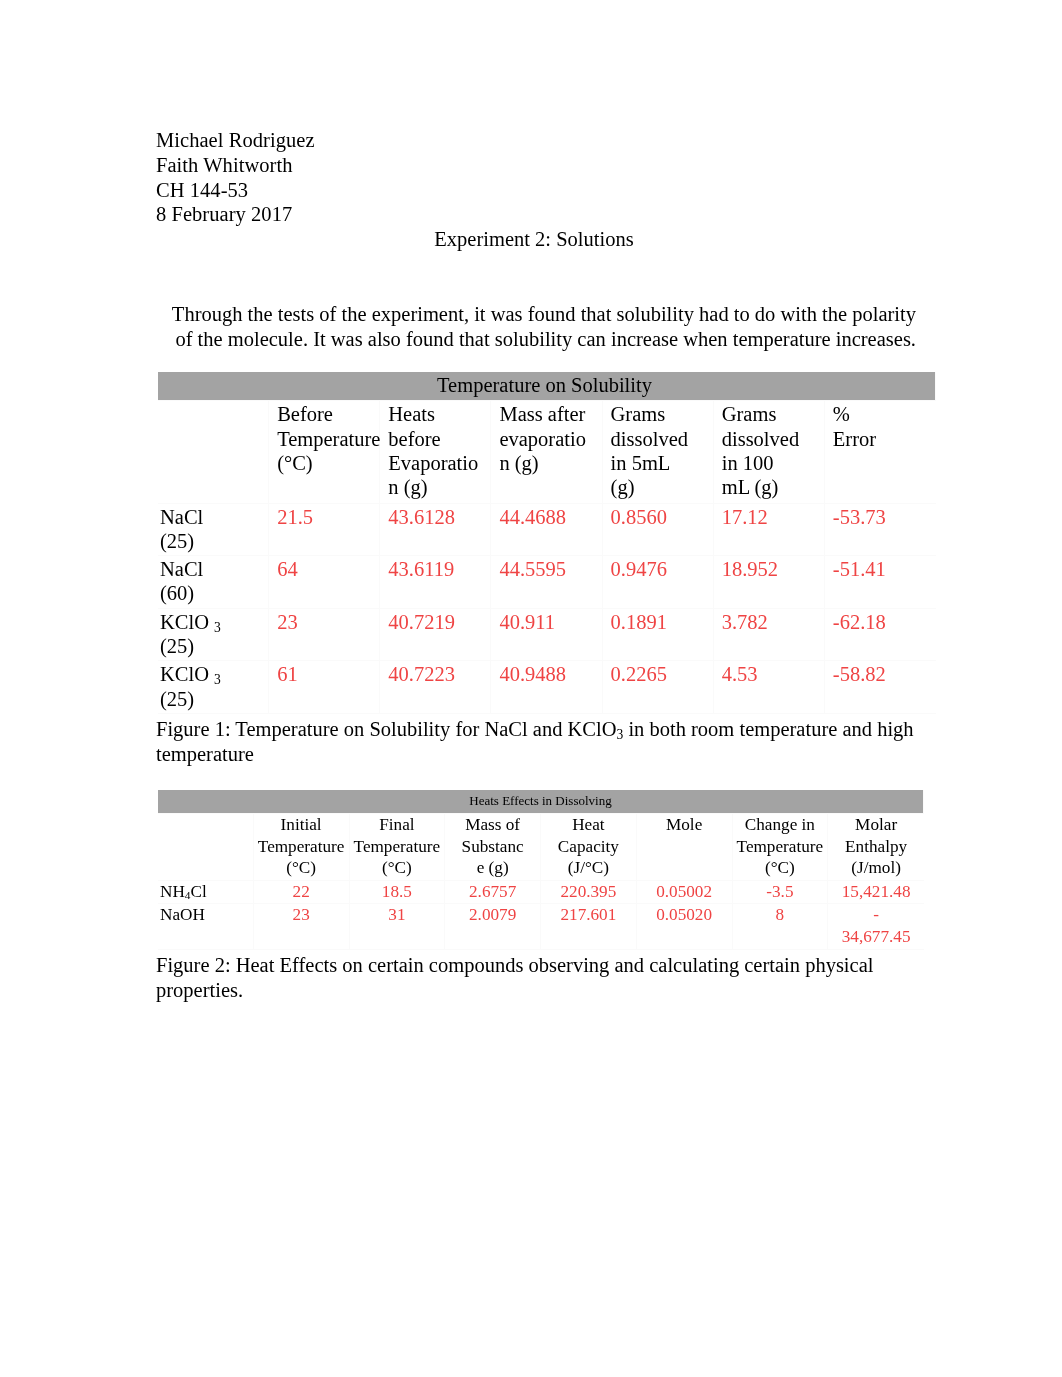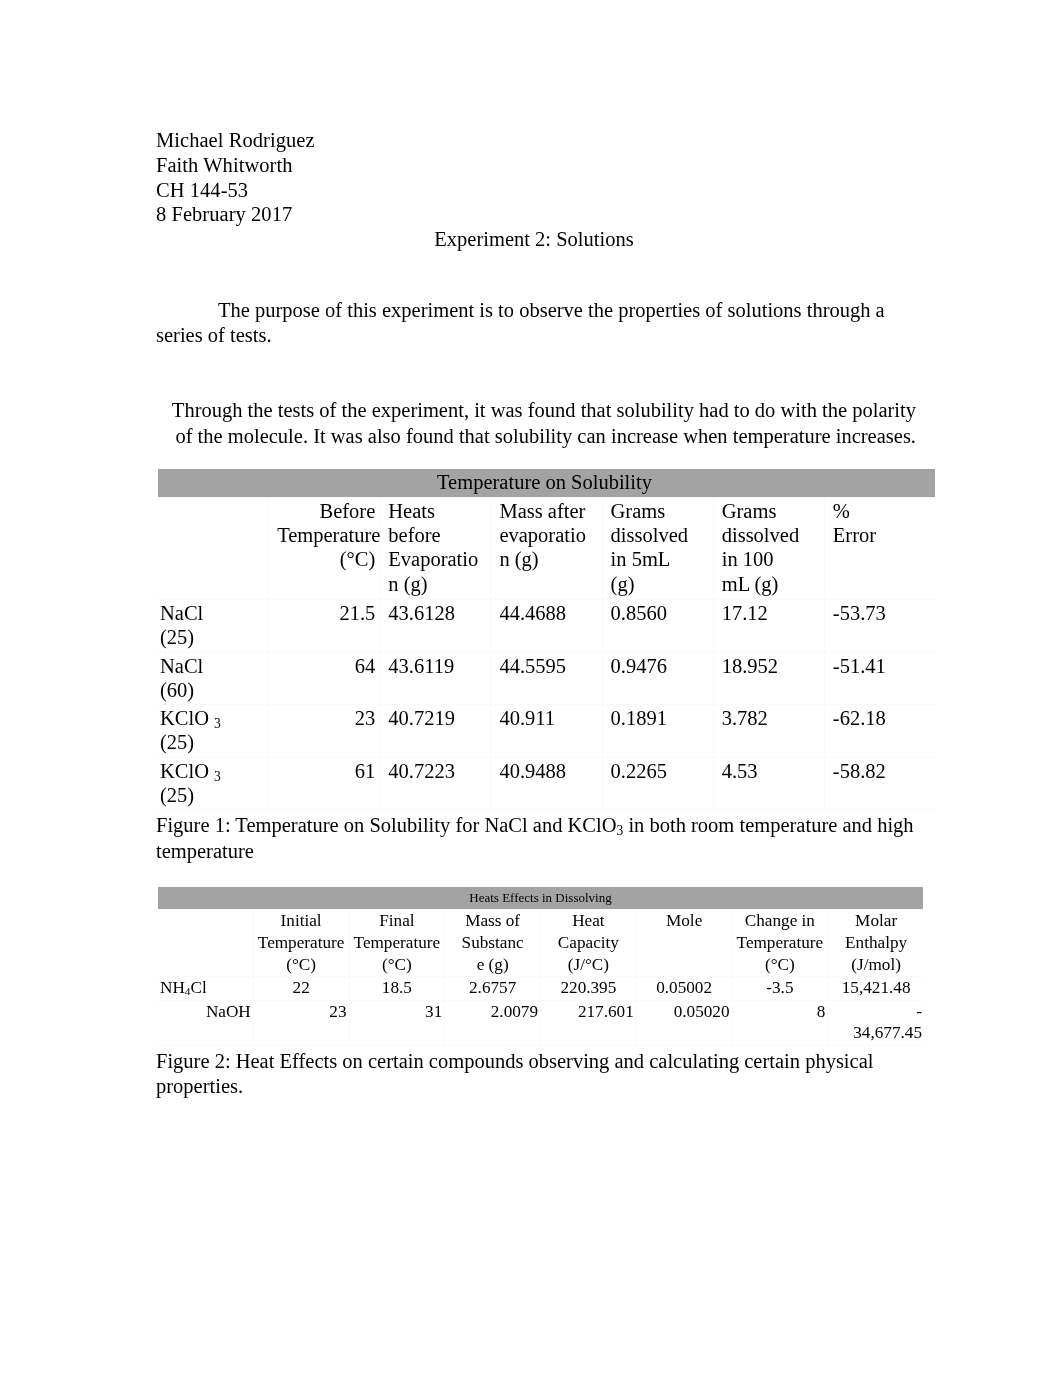--- a/index.html
+++ b/index.html
@@ -95,29 +95,29 @@
     margin-top: 20px;
     font-size: 20.5px;
     line-height: 24.3px;
   }
   .tbl1 td {
     border-right: 1.5px solid #fafafa;
     border-bottom: 1.5px solid #fafafa;
     padding: 1px 4px 2px 0;
   }
   .tbl1 .c0 { width: 82px;  padding-left: 2px; }
-  .tbl1 .c1 { width: 133px; padding-left: 8px; text-align: right; }
+  .tbl1 .c1 { width: 133px; padding-left: 8px; }
   .tbl1 .c2 { width: 126px; padding-left: 8px; }
   .tbl1 .c3 { width: 128px; padding-left: 8px; }
   .tbl1 .c4 { width: 100px; padding-left: 8px; }
   .tbl1 .c5 { width: 103px; padding-left: 8px; }
   .tbl1 .c6 { width: 96px;  padding-left: 8px; border-right: none; }
   .tbl1 .hdr-row td { padding-bottom: 3px; }
   .tbl1 .data-row td { height: 46px; }
-  .val { color: #000000; }
+  .val { color: #ef4444; }
   sub {
     font-size: 0.66em;
     vertical-align: -0.22em;
     line-height: 0;
   }
   .sub-sp { letter-spacing: 0; }
 
   .fig-caption {
     font-size: 20.5px;
     line-height: 25.2px;
@@ -147,36 +147,35 @@
   .tbl2 .d4 { width: 95px;  }
   .tbl2 .d5 { width: 88px;  }
   .tbl2 .d6 { width: 111px; }
   .tbl2 .d7 { width: 106px; border-right: none; }
   .tbl2 .t2-cap {
     font-size: 13px;
     line-height: 21.6px;
   }
   .tbl2 .hdr-row td { padding-bottom: 1px; }
   .tbl2 .data-row td { height: 21px; }
-  .tbl2 .data-row.last td { height: 41px; vertical-align: top; text-align: right; }
+  .tbl2 .data-row.last td { height: 41px; vertical-align: top; }
 </style>
 </head>
 <body>
 
 <div class="page">
 
   <div>
     <div class="hdr-line">Michael Rodriguez</div>
     <div class="hdr-line">Faith Whitworth</div>
     <div class="hdr-line">CH 144-53</div>
     <div class="hdr-line">8 February 2017</div>
     <div class="exp-title">Experiment 2: Solutions</div>
   </div>
 
-  <p class="para first">The purpose of this experiment is to observe the properties of solutions through a series of tests.</p>
 
   <div class="spacer-md"></div>
 
 
   <div class="spacer-md"></div>
 
   <p class="para second">Through the tests of the experiment, it was found that solubility had to do with the polarity of the molecule. It was also found that solubility can increase when temperature increases.</p>
 
   <table class="tbl1">
     <tbody>

